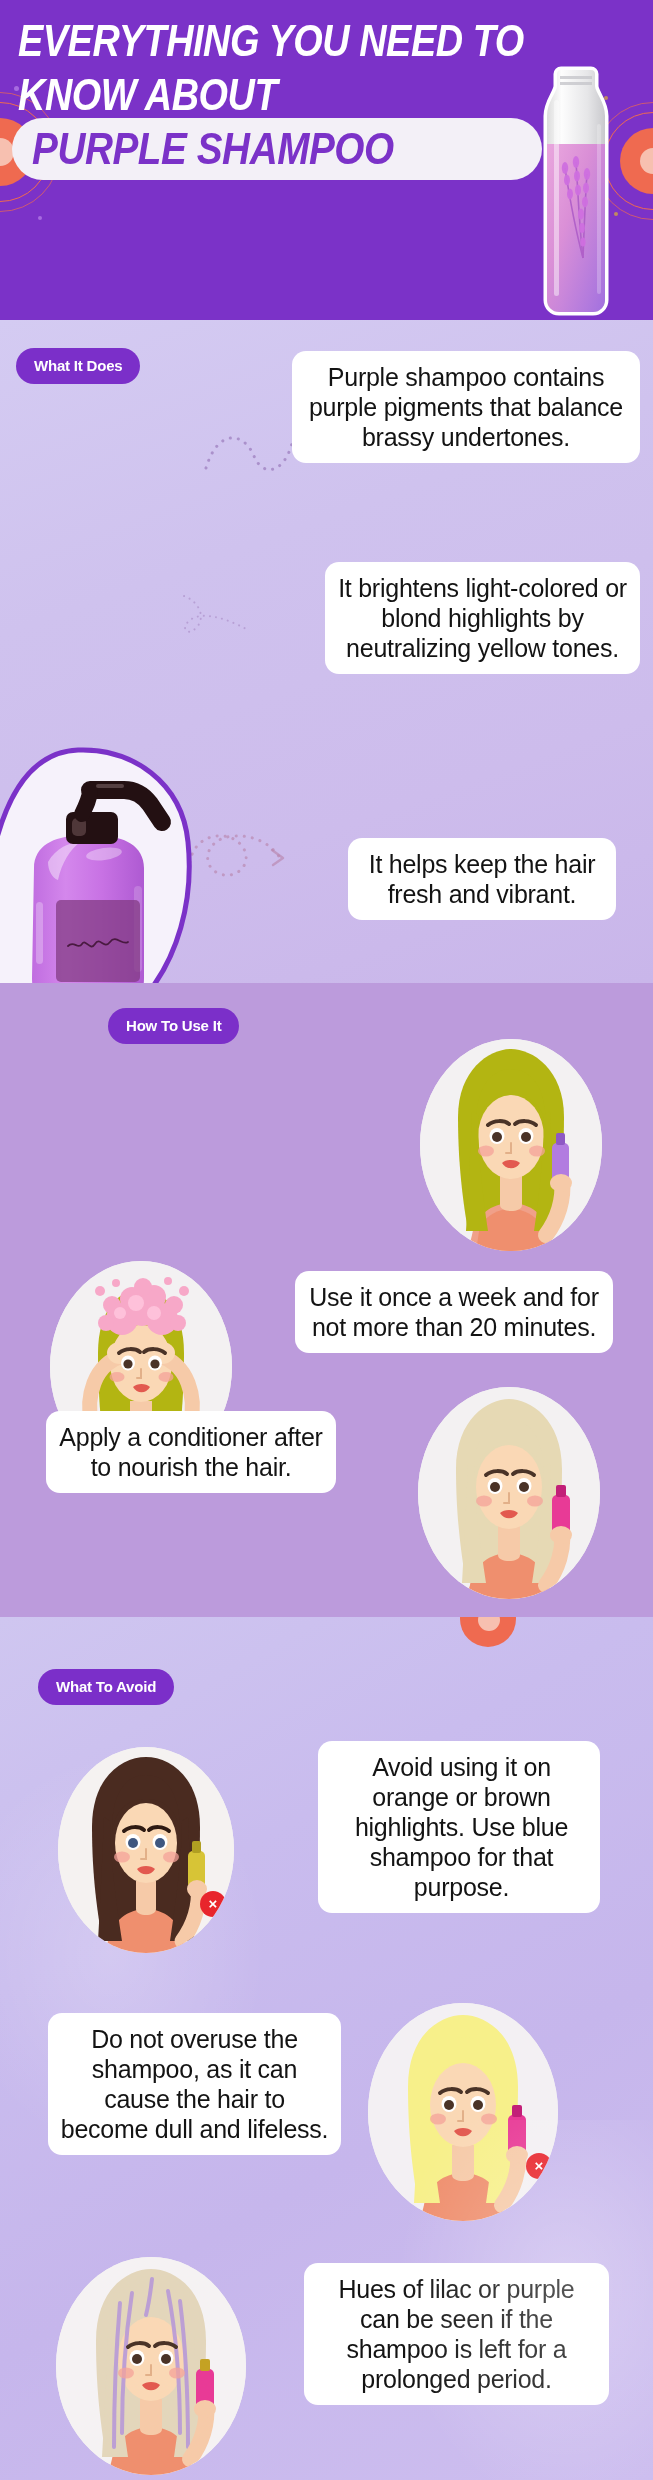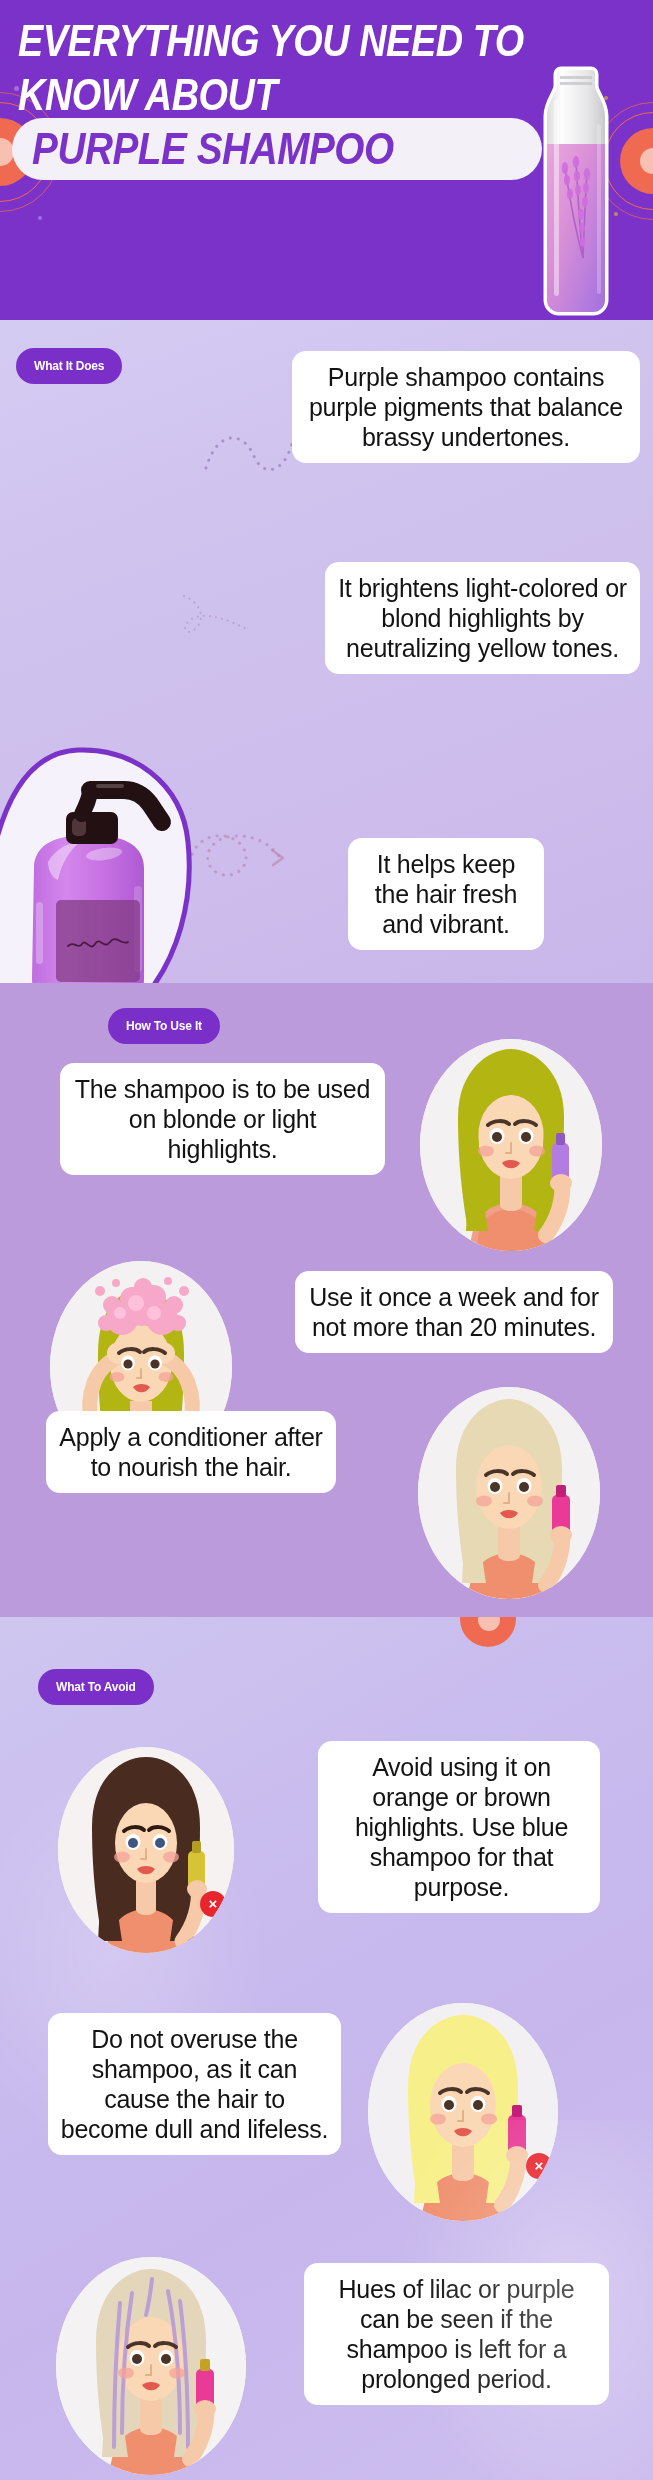--- a/index.html
+++ b/index.html
@@ -129,21 +129,21 @@
     pointer-events: none;
   }
 
   
   .badge {
     position: absolute;
     background: #7b2fc9;
     color: #ffffff;
     border-radius: 22px;
     font-weight: 700;
-    font-size: 12px;
+    font-size: 15px;
     line-height: 36px;
     height: 36px;
     padding: 0 18px;
     white-space: nowrap;
     letter-spacing: -0.2px;
   }
 
   
   .card {
     position: absolute;
@@ -321,34 +321,31 @@
     </div>
 
     <div class="card" style="left:292px; top:31px; width:348px;">
       <span>Purple shampoo contains purple pigments that balance brassy undertones.</span>
     </div>
 
     <div class="card" style="left:325px; top:242px; width:315px;">
       <span>It brightens light-colored or blond highlights by neutralizing yellow tones.</span>
     </div>
 
-    <div class="card" style="left:348px; top:518px; width:196px;">
+    <div class="card" style="left:348px; top:518px; width:268px;">
       <span>It helps keep the hair fresh and vibrant.</span>
     </div>
   </div>
 
   <div class="sec2">
 
     <div class="badge" style="left:108px; top:25px;">
       <span>How To Use It</span>
     </div>
 
-    <div class="card" style="left:60px; top:80px; width:325px;">
-      <span>The shampoo is to be used on blonde or light highlights.</span>
-    </div>
 
     <div class="avatar" style="left:420px; top:56px; width:182px; height:212px;">
       <svg width="182" height="212" viewBox="0 0 182 212">
         <rect width="182" height="212" fill="#f3f1f2"></rect>
 
         <path d="M38 78 C38 30 70 10 91 10 C112 10 144 30 144 78 C144 130 138 168 134 192 H48 C44 168 38 130 38 78 Z" fill="#b3b512"></path>
 
         <path d="M52 196 C56 176 72 164 91 164 C110 164 126 176 130 196 L134 212 H48 Z" fill="#f0a089"></path>
         <path d="M60 186 C68 176 78 170 91 170 C104 170 114 176 122 186 L126 212 H56 Z" fill="#ef8f6e"></path>
 

